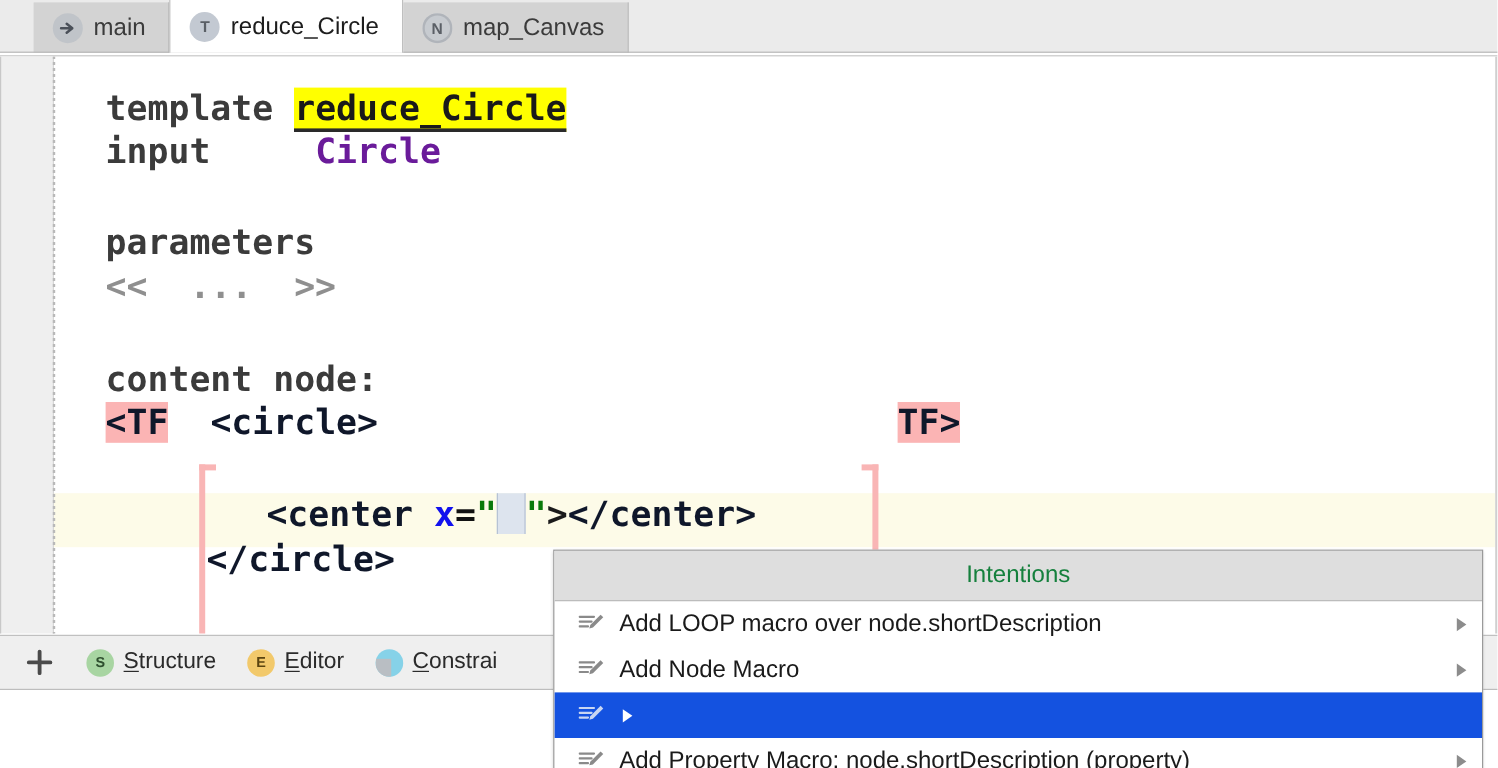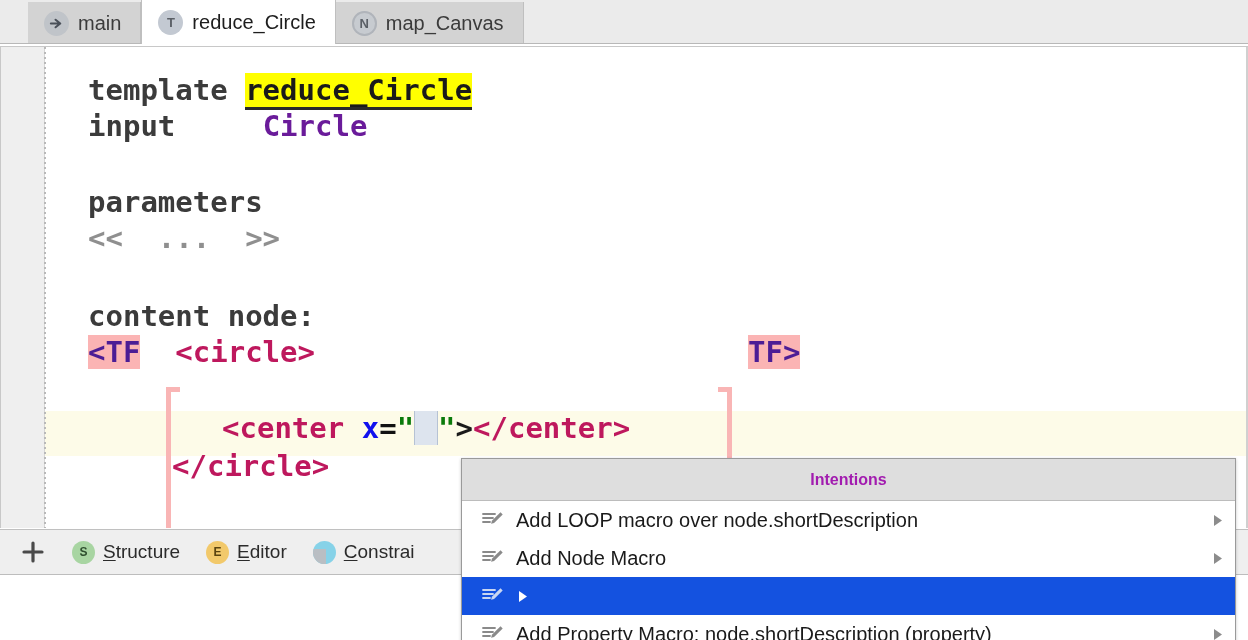--- a/index.html
+++ b/index.html
@@ -118,33 +118,33 @@
     font-family: "DejaVu Sans Mono", monospace;
     font-size: 29px;
     font-weight: bold;
     letter-spacing: 0px;
     white-space: pre;
   }
   .cl { position: absolute; left: 88px; }
   .kw   { color: #3b3b3b; }
   .type { color: #6a1b9a; }
   .dim  { color: #8f8f8f; }
-  .tag  { color: #be185d; }
+  .tag  { color: #0f172a; }
   .attr { color: #1111ee; }
   .eq   { color: #111111; }
   .quote{ color: #0a7a0a; }
   .punct{ color: #1a1a1a; }
   .hl-name {
     background: #ffff00;
     border-bottom: 3px solid #2a2a2a;
     color: #1a1a1a;
   }
   .hl-err {
     background: #fbb4b4;
-    color: #4c1d95;
+    color: #0f172a;
   }
   .cell-sel {
     display: inline-block;
     width: 22px;
     background: #dde4ee;
     border-left: 1px solid #b6c2d4;
     border-right: 1px solid #b6c2d4;
     height: 34px;
     vertical-align: -7px;
   }
@@ -231,23 +231,22 @@
     box-shadow: 0 1px 3px rgba(0,0,0,0.22);
     box-sizing: border-box;
     overflow: hidden;
     z-index: 40;
   }
   .popup-title {
     height: 41px;
     background: #dedede;
     border-bottom: 1px solid #bcbcbc;
     display:flex; align-items:center; justify-content:center;
-    font-size: 16px;
-    color: #a21caf;
-    font-weight: bold;
+    font-size: 20px;
+    color: #15803d;
   }
   .popup-item {
     height: 38px;
     display:flex; align-items:center;
     padding: 0 10px 0 20px;
     font-size: 20px;
     color: #1a1a1a;
     gap: 12px;
     box-sizing: border-box;
   }

